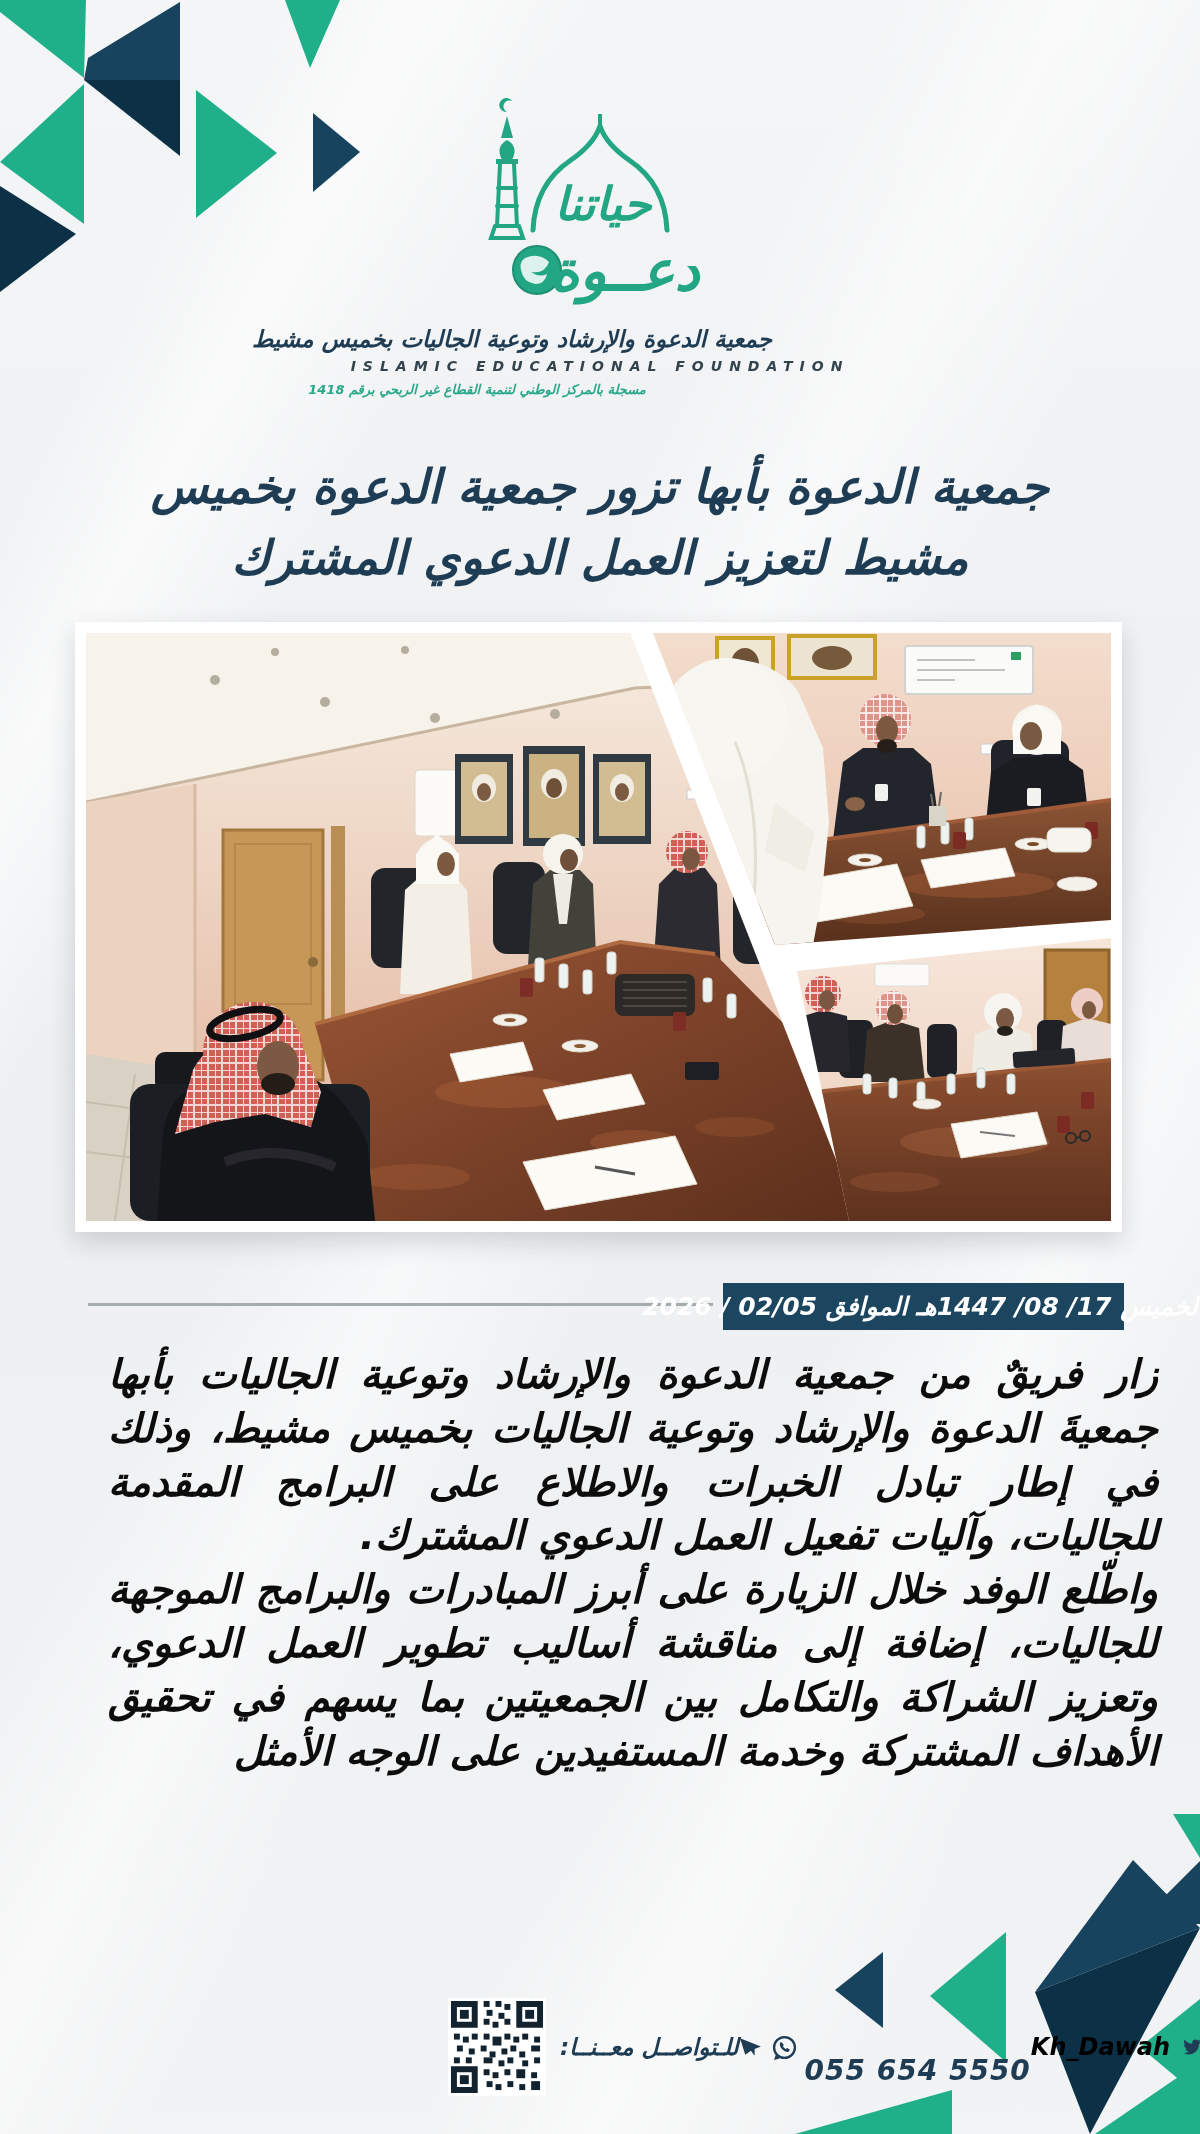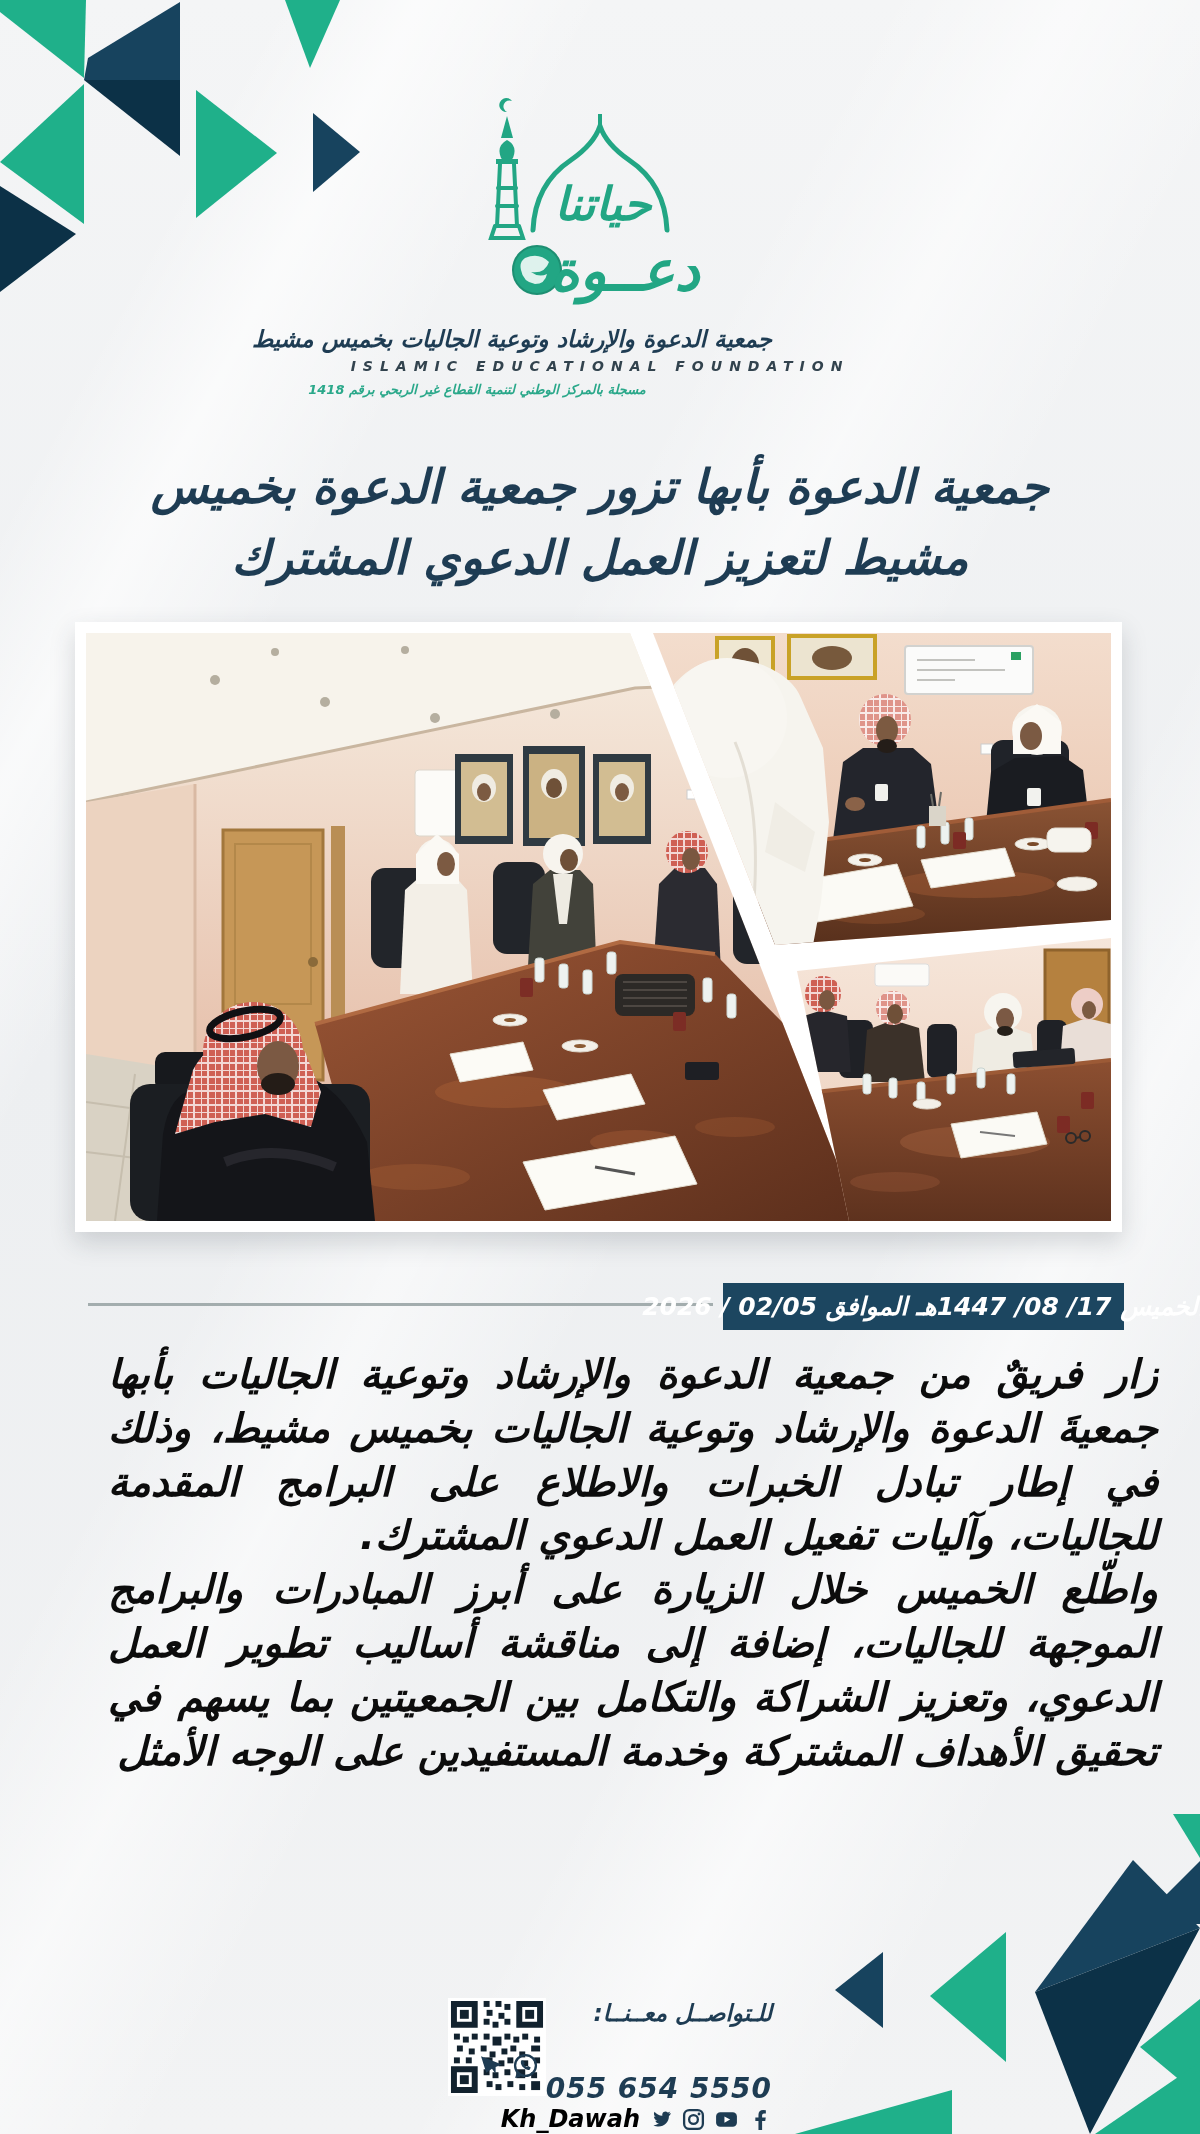--- a/index.html
+++ b/index.html
@@ -39,21 +39,21 @@
   .date-bar span{color:#ffffff;font-weight:bold;font-size:25px;direction:rtl;white-space:nowrap;}
 
   
   .article{position:absolute;left:75px;top:1348px;width:1050px;direction:rtl;margin-left:33px;}
   .article p{margin:0;color:#0c0c0c;font-weight:bold;font-size:40px;line-height:1.345;
              text-align:justify;}
 
   
   .footer{position:absolute;left:448px;top:1998px;display:flex;gap:14px;align-items:stretch;direction:ltr;}
   .qr{width:98px;height:98px;}
-  .contact-col{display:flex;flex-direction:column;justify-content:space-between;width:212px;padding:2px 0;text-align:right;}
+  .contact-col{display:flex;flex-direction:row;justify-content:space-between;width:212px;padding:2px 0;text-align:right;}
   .c-row{display:flex;align-items:center;justify-content:flex-end;gap:8px;direction:ltr;}
   .c-label{color:#1e3c53;font-weight:bold;font-size:23px;direction:rtl;white-space:nowrap;}
   .c-phone{color:#1e3c53;font-weight:bold;font-size:28px;letter-spacing:1px;white-space:nowrap;margin-top:46px;}
   .c-handle{color:#000000;font-weight:bold;font-size:24px;white-space:nowrap;}
   .icn{width:25px;height:25px;flex:0 0 auto;}
 </style>
 </head>
 <body>
 
 <div class="canvas">
@@ -368,21 +368,21 @@
     </svg>
   </div>
 
   <div class="date-line"></div>
   <div class="date-bar">
     <span>الخميس  17/ 08/ 1447هـ الموافق 02/05 / 2026</span>
   </div>
 
   <div class="article">
     <p>زار فريقٌ من جمعية الدعوة والإرشاد وتوعية الجاليات بأبها جمعيةَ الدعوة والإرشاد وتوعية الجاليات بخميس مشيط، وذلك في إطار تبادل الخبرات والاطلاع على البرامج المقدمة للجاليات، وآليات تفعيل العمل الدعوي المشترك.</p>
-    <p>واطّلع الخميس خلال الزيارة على أبرز المبادرات والبرامج الموجهة للجاليات، إضافة إلى مناقشة أساليب تطوير العمل الدعوي، وتعزيز الشراكة والتكامل بين الجمعيتين بما يسهم في تحقيق الأهداف المشتركة وخدمة المستفيدين على الوجه الأمثل</p>
+    <p>واطّلع الوفد خلال الزيارة على أبرز المبادرات والبرامج الموجهة للجاليات، إضافة إلى مناقشة أساليب تطوير العمل الدعوي، وتعزيز الشراكة والتكامل بين الجمعيتين بما يسهم في تحقيق الأهداف المشتركة وخدمة المستفيدين على الوجه الأمثل</p>
   </div>
 
   <div class="footer">
     <svg class="qr" viewBox="0 0 33 33">
       <rect width="33" height="33" fill="#ffffff"></rect>
       <g fill="#12222e">
         <path d="M1 1h9v9h-9z M3 3v5h5v-5z" fill-rule="evenodd"></path>
         <rect x="4" y="4" width="3" height="3"></rect>
         <path d="M23 1h9v9h-9z M25 3v5h5v-5z" fill-rule="evenodd"></path>
         <rect x="26" y="4" width="3" height="3"></rect>

